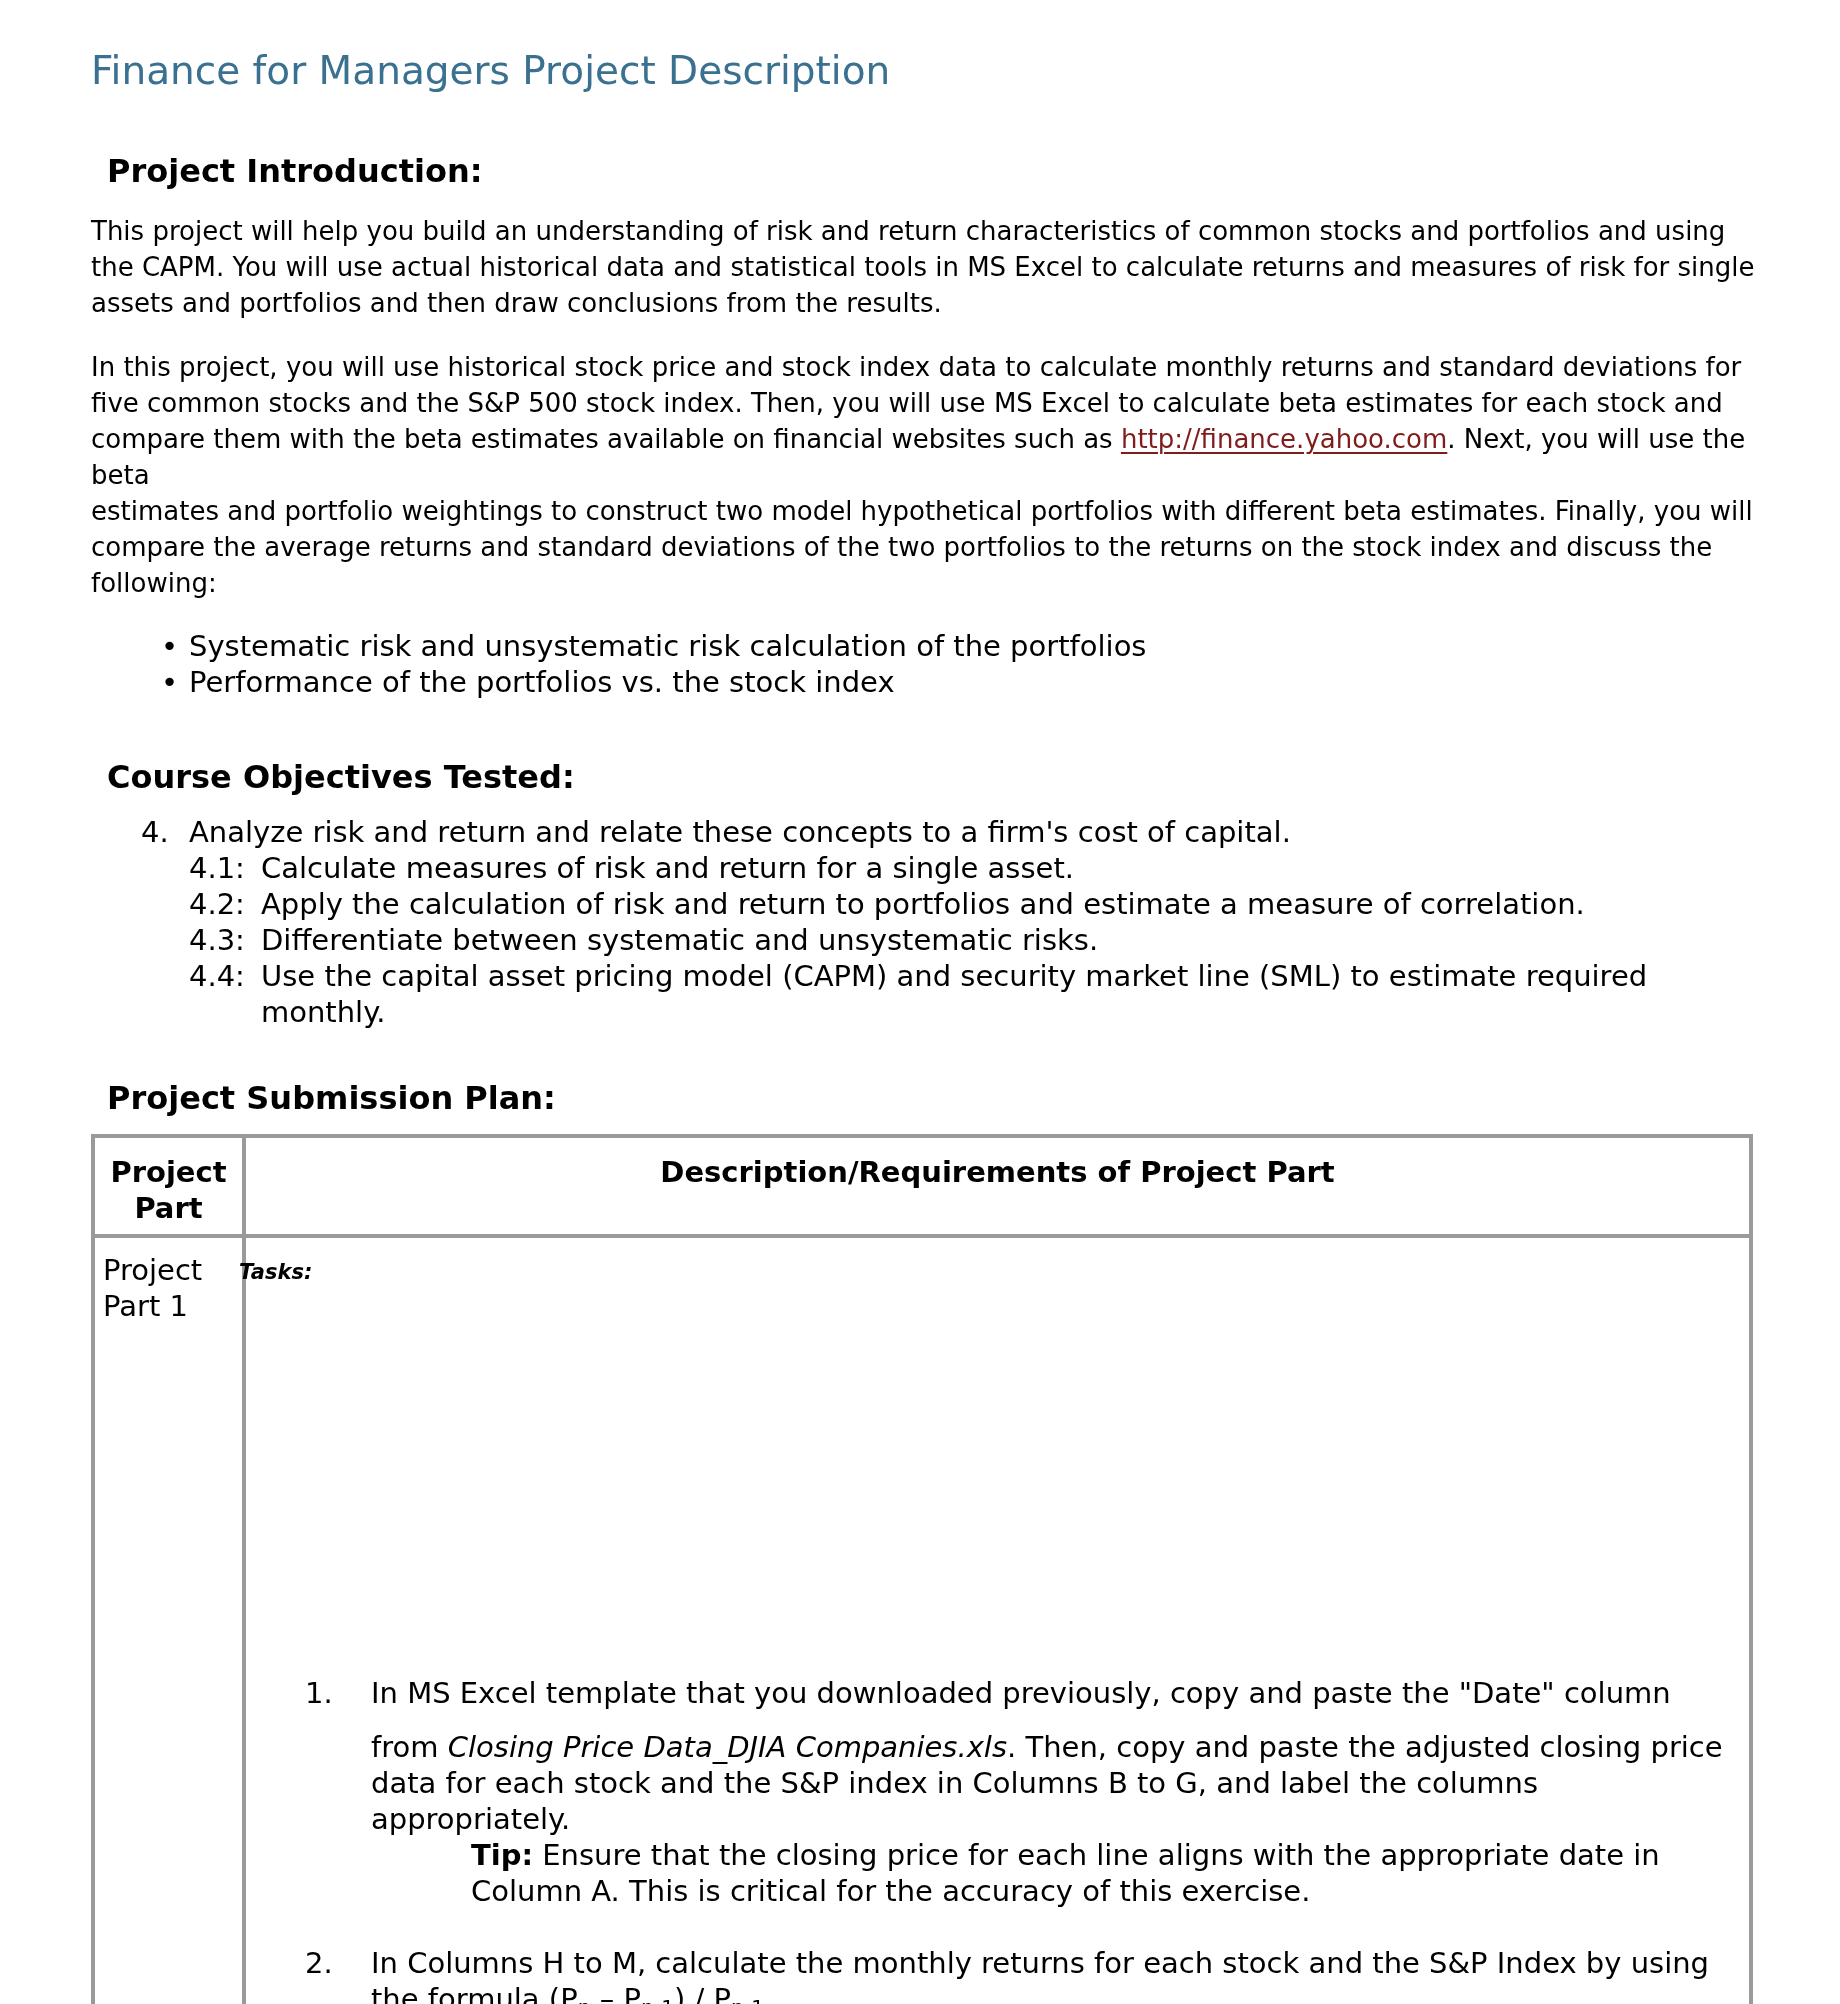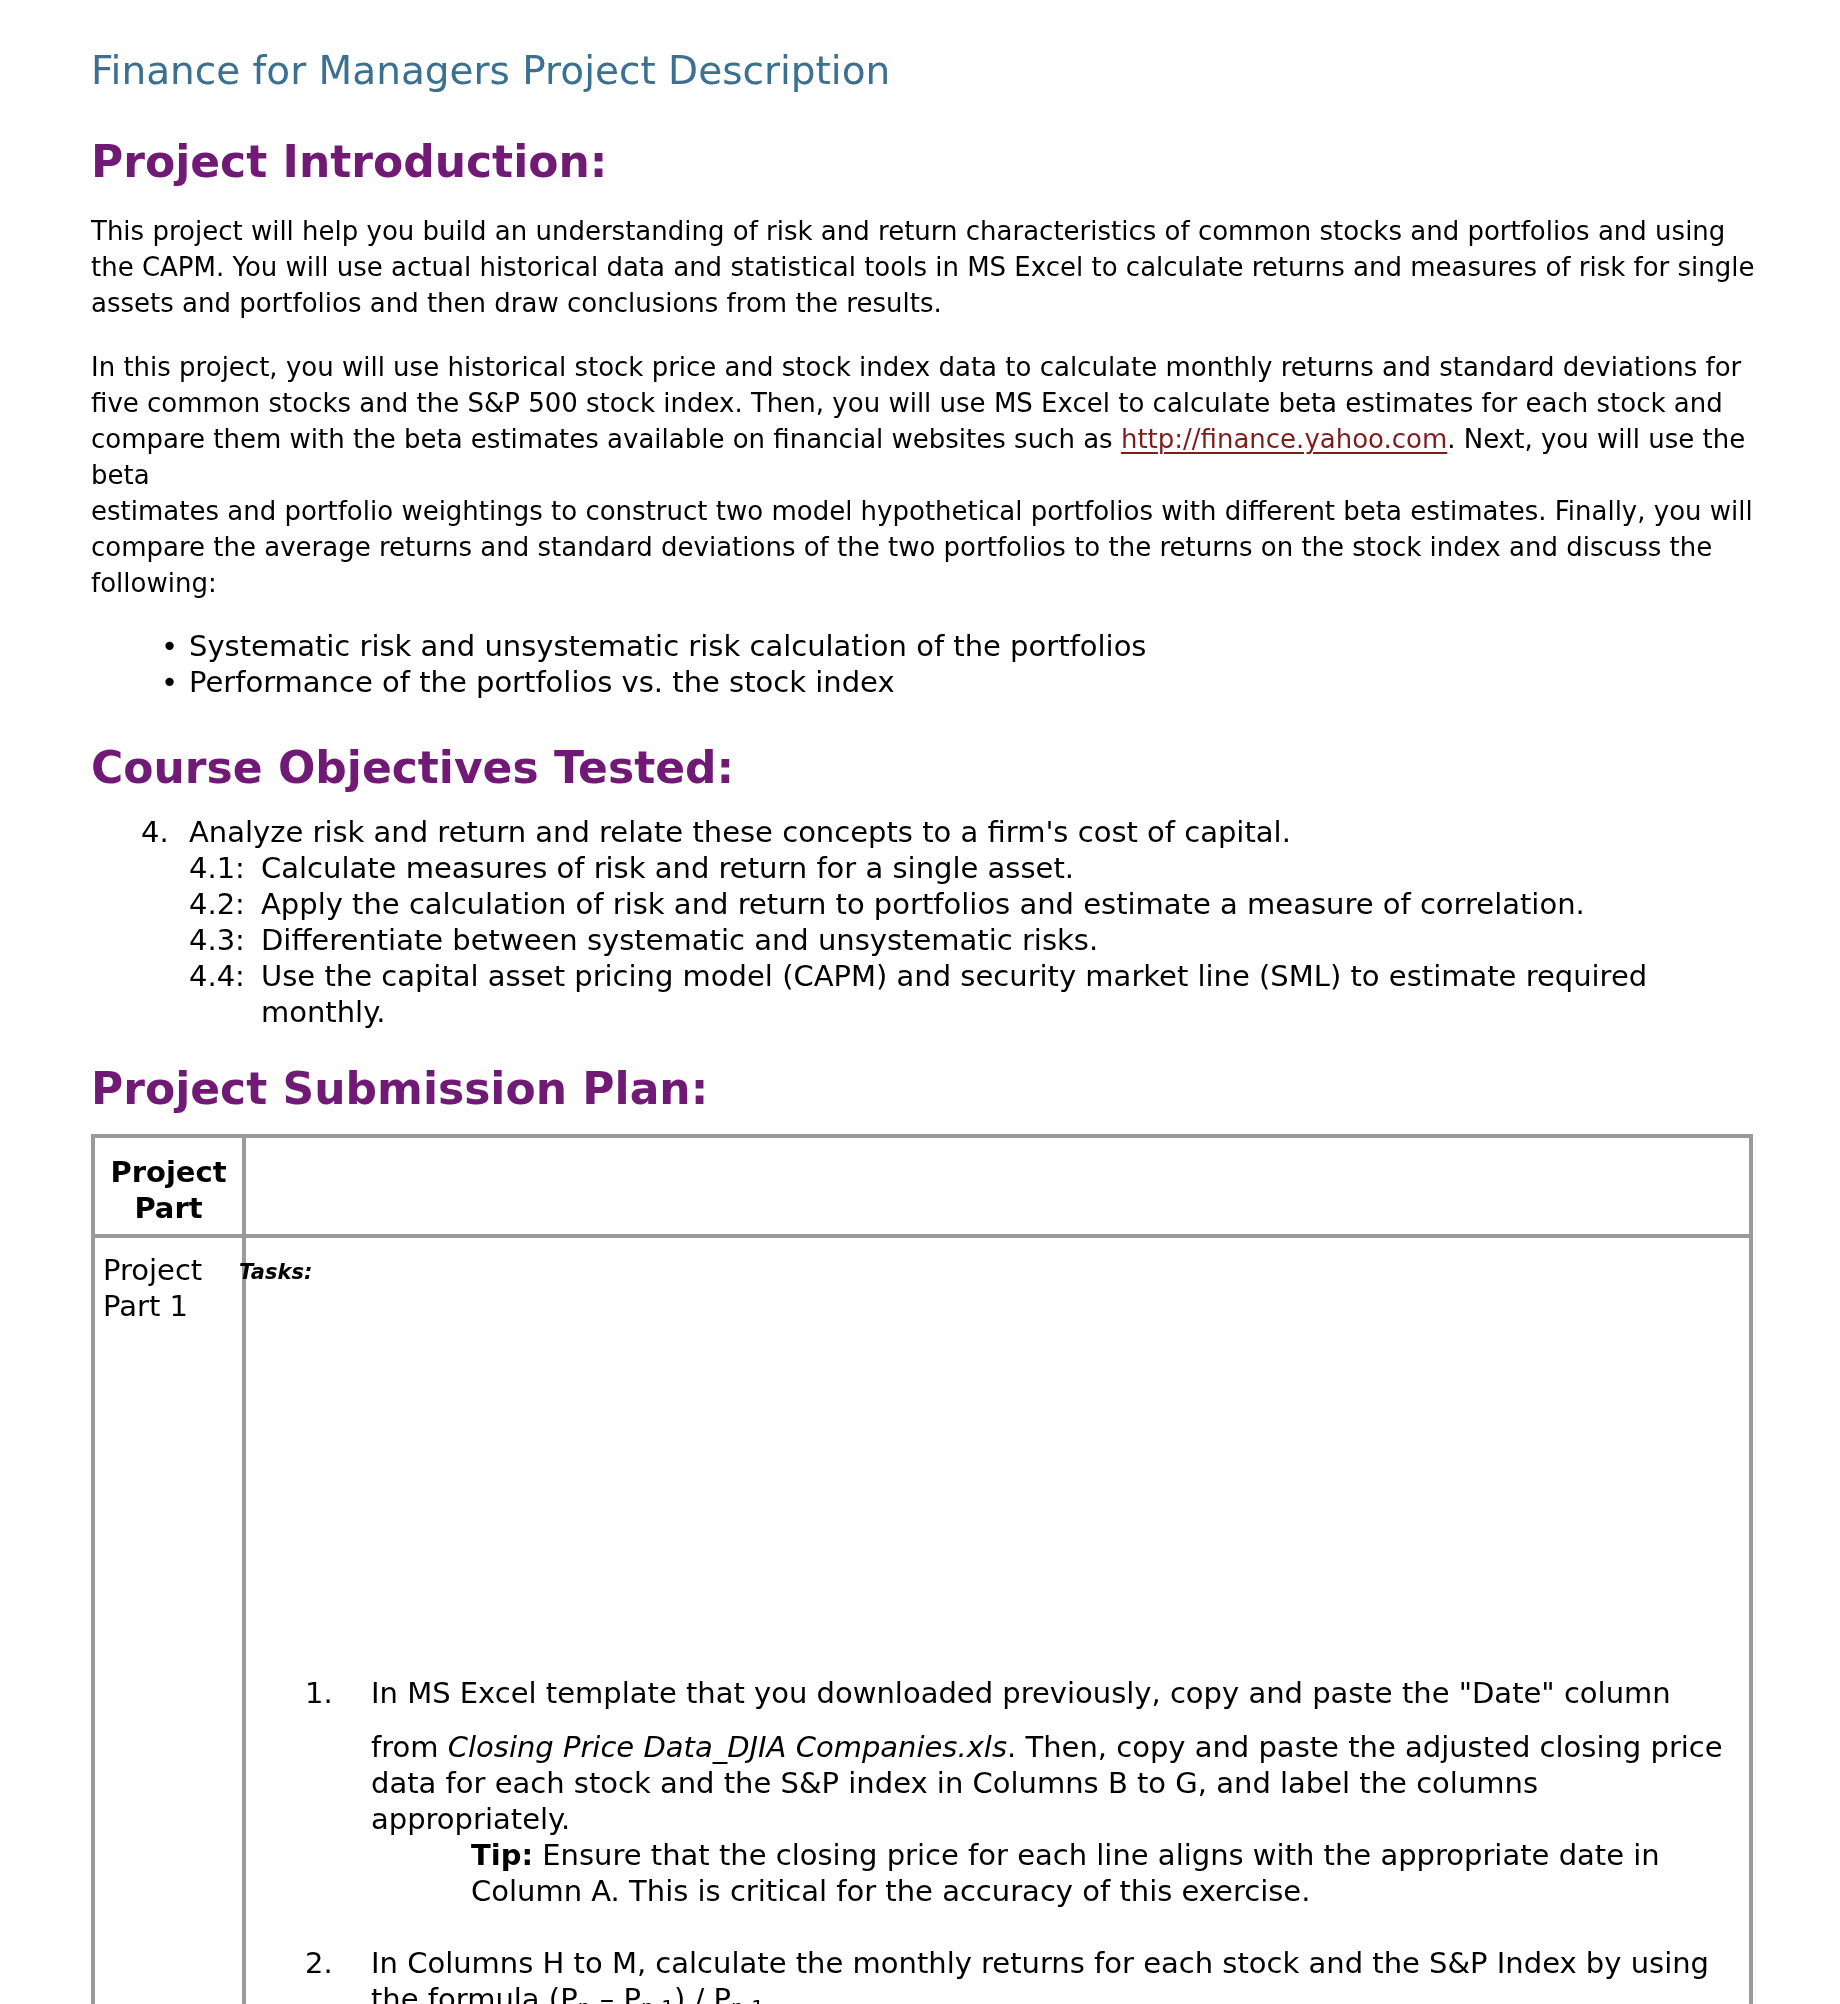--- a/index.html
+++ b/index.html
@@ -6,22 +6,22 @@
   body {
     width: 1840px; height: 2340px; overflow: hidden; position: relative;
     font-family: "DejaVu Sans", sans-serif; color: #000000;
   }
   .page { position: absolute; left: 91px; top: 0; width: 1668px; }
   .title {
     position: absolute; left: 0; top: 48px; margin: 0;
     font-size: 39px; font-weight: normal; color: #3a7090; white-space: nowrap;
   }
   .h2 {
-    position: absolute; left: 0; margin: 0;
-    font-size: 44px; font-weight: bold; color: #701a75; white-space: nowrap;
+    position: absolute; left: 0; margin: 16px;
+    font-size: 32px; font-weight: bold; color: #000000; white-space: nowrap;
   }
   .para {
     position: absolute; left: 0; width: 1664px; margin: 0;
     font-size: 26px; line-height: 36px;
   }
   .para a { color: #7f1d1d; text-decoration: underline; text-decoration-thickness: 2.4px; text-underline-offset: 4px; }
   .bullets { position: absolute; left: 0; top: 628px; margin: 0; padding: 0; list-style: none; font-size: 29px; line-height: 36px; }
   .bullets li { position: relative; padding-left: 98px; }
   .bullets li .dot { position: absolute; left: 70px; top: 0; }
   .objectives { position: absolute; left: 0; top: 814px; font-size: 29px; line-height: 36px; width: 1664px; }
@@ -103,20 +103,21 @@
   <h2 class="h2" style="top:1063px">Project Submission Plan:</h2>
 </div>
 
 <div class="table">
   <div class="t-divider"></div>
   <div class="t-head">
     <div class="th-left">
       <span>Project</span><br>
       <span>Part</span>
     </div>
+    <div class="th-right">Description/Requirements of Project Part</div>
   </div>
 
   <div class="td-left">
     <span>Project</span><br>
     <span>Part 1</span>
   </div>
   <div class="td-right-label">Tasks:</div>
 
   <div class="tasks">
     <div class="task task1">

